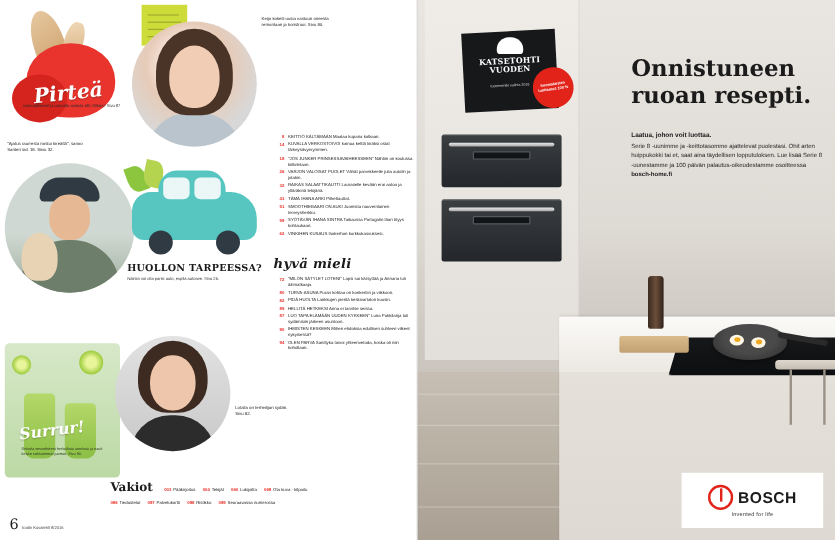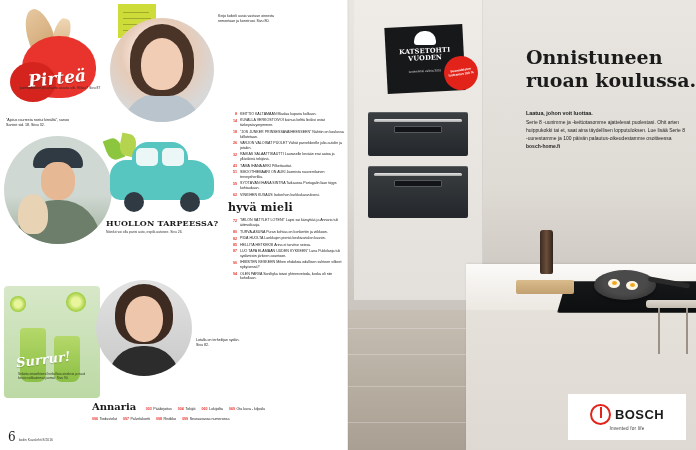--- a/index.html
+++ b/index.html
@@ -339,21 +339,21 @@
     width: 116px;
   }
   .toc-head {
     font-family: "DejaVu Serif", serif;
     font-weight: bold;
     font-size: 11px;
     color: #1a1a1a;
     margin: 0 0 4px 0;
     letter-spacing: .2px;
   }
-  .toc-head.second { margin-top: 4px; }
+  .toc-head.second { margin-top: 16px; font-style: italic; }
   .toc-row {
     display: flex;
     align-items: flex-start;
     gap: 3px;
     margin-bottom: 1.6px;
   }
   .toc-num {
     color: #e8342c;
     font-weight: bold;
     font-size: 3.6px;
@@ -821,21 +821,21 @@
         <span class="toc-txt">IHMISTEN KESKEEN Mihen ehdoksia edullisen suhteen vilkeet nykyisessä?</span>
       </div>
       <div class="toc-row">
         <span class="toc-num">94</span>
         <span class="toc-txt">OLEN PARVA Saniltyka toivoi yhteenvetoda, koska oli niin kohollaan.</span>
       </div>
     </div>
 
     <div class="vakiot">
       <div>
-        <span class="vakiot-title">Annaria</span>
+        <span class="vakiot-title">Vakiot</span>
         <span class="vakiot-inline">
           <span class="vk-item"><span class="vk-num">003</span><span>Pääkirjoitus</span></span>
           <span class="vk-item"><span class="vk-num">004</span><span>Tekijät</span></span>
           <span class="vk-item"><span class="vk-num">060</span><span>Lukijoilta</span></span>
           <span class="vk-item"><span class="vk-num">069</span><span>Ota kuva - kilpailu</span></span>
         </span>
       </div>
       <div class="vakiot-line2">
         <span class="vk-item"><span class="vk-num">096</span><span>Tiedustelut</span></span>
         <span class="vk-item"><span class="vk-num">097</span><span>Palvelukortti</span></span>
@@ -877,21 +877,21 @@
           <span>VUODEN</span>
         </div>
         <div class="stamp-sub">tuotemerkki  valinta 2016</div>
         <div class="stamp-red">Suomalaisten luottamus 100 %</div>
       </div>
     </div>
 
     <div class="ad-copy">
       <h1 class="ad-headline">
         <span>Onnistuneen</span><br>
-        <span>ruoan koulussa.</span>
+        <span>ruoan resepti.</span>
       </h1>
       <p class="ad-lead">Laatua, johon voit luottaa.</p>
       <p class="ad-body">
         <span>Serie 8 -uunimme ja -keittotasomme ajattelevat puolestasi. Ohit arten huippukokki tai et, saat aina täydellisen lopputuloksen. Lue lisää Serie 8 -uunestamme ja 100 päivän palautus-oikeudestamme osoitteessa </span><b>bosch-home.fi</b>
       </p>
     </div>
 
     <div class="island">
       <div class="island-top"></div>
       <div class="cooktop"></div>

